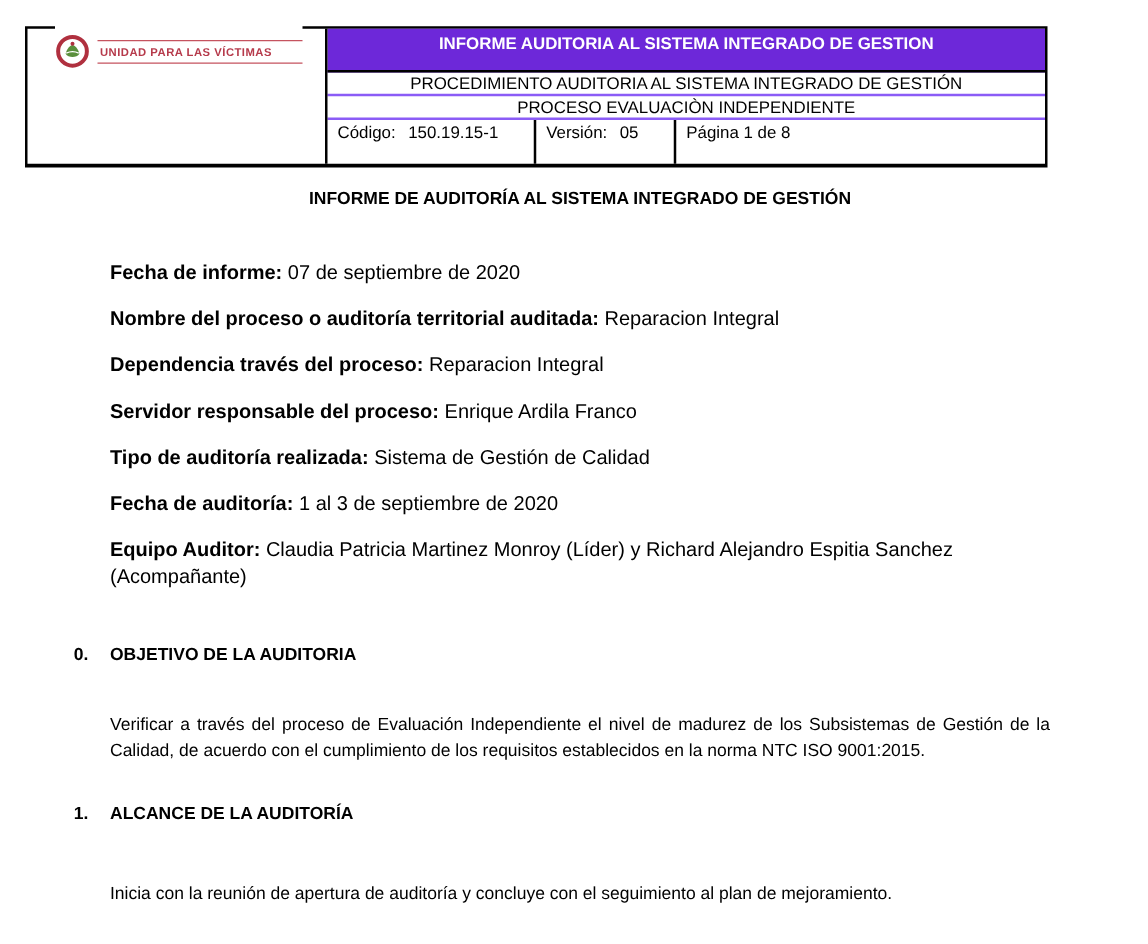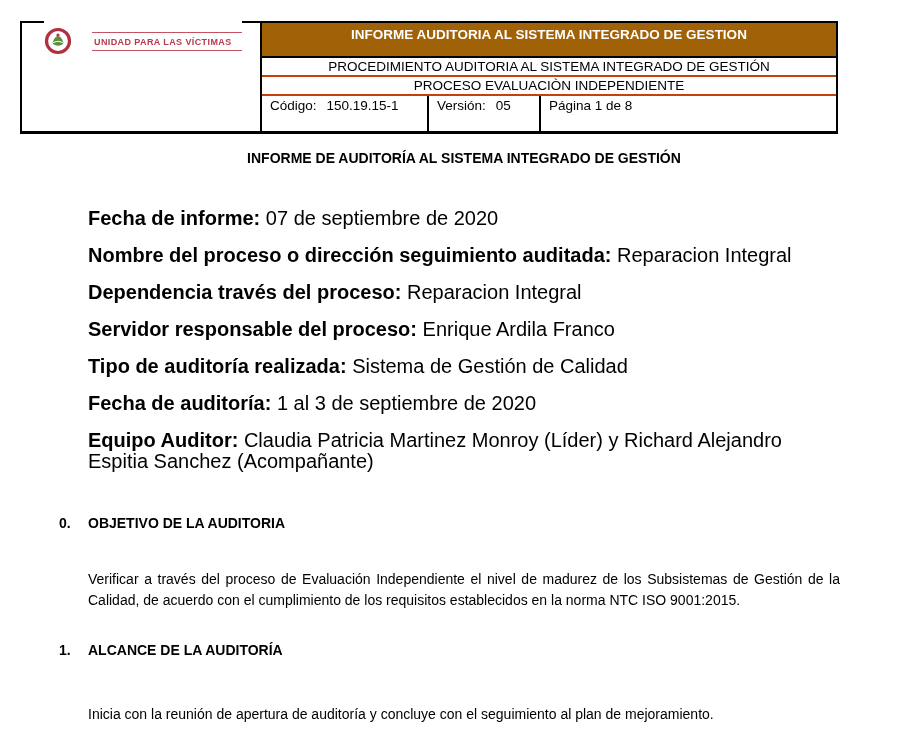--- a/index.html
+++ b/index.html
@@ -27,52 +27,52 @@
     border-right: 2px solid #000;
     position: relative;
   }
   .logo-box {
     position: absolute;
     top: -10px; left: 22px;
     width: 198px; height: 56px;
     background: #fff;
     display: flex;
     align-items: center;
-    gap: 20px;
+    gap: 6px;
     z-index: 2;
   }
   .emblem { flex: 0 0 auto; }
   .brand-wrap {
     border-top: 1px solid #c5535f;
     border-bottom: 1px solid #c5535f;
     padding: 4px 2px 3px 2px;
     flex: 1;
   }
   .brand-name {
     color: #b63a4b;
     font-weight: bold;
     font-size: 9px;
     letter-spacing: 0.4px;
     white-space: nowrap;
   }
   .right-cells { flex: 1; display: flex; flex-direction: column; }
   .banner-row {
-    background: #a16207;
+    background: #6d28d9;
     color: #fff;
     font-weight: bold;
     font-size: 13.5px;
     text-align: center;
     padding: 4px 4px 14px 4px;
     border-bottom: 2px solid #000;
   }
   .mid-row {
     font-size: 13.5px;
     text-align: center;
     padding: 1px 2px;
-    border-bottom: 2px solid #c2410c;
+    border-bottom: 2px solid #8b5cf6;
   }
   .meta-row { display: flex; height: 35px; font-size: 13.5px; }
   .meta-cell { padding: 2px 0 16px 8px; white-space: nowrap; }
   .meta-cell .gap-wide { display: inline-block; width: 10px; }
   .meta-cell .gap { display: inline-block; width: 4px; }
   .mc-1 { width: 167px; border-right: 2px solid #000; }
   .mc-2 { width: 112px; border-right: 2px solid #000; }
   .mc-3 { width: 161px; border-right: 2px solid #000; }
   .mc-4 { flex: 1; }
 
@@ -82,21 +82,21 @@
     left: 88px; top: 150px;
     width: 752px;
   }
   .doc-title {
     text-align: center;
     font-weight: bold;
     font-size: 14px;
     margin-bottom: 42px;
   }
   .field {
-    font-size: 20px;
+    font-size: 16px;
     line-height: 21px;
     margin-bottom: 16px;
   }
   .field b { font-weight: bold; }
   .sec-head {
     display: flex;
     font-weight: bold;
     font-size: 14px;
     line-height: 21px;
     margin-left: -29px;
@@ -148,21 +148,21 @@
 </div>
 
 <div class="doc-body">
   <div class="doc-title">INFORME DE AUDITORÍA AL SISTEMA INTEGRADO DE GESTIÓN</div>
 
   <p class="field">
     <b>Fecha de informe:</b>
     <span>07 de septiembre de 2020</span>
   </p>
   <p class="field">
-    <b>Nombre del proceso o dirección seguimiento auditada:</b>
+    <b>Nombre del proceso o auditoría territorial auditada:</b>
     <span>Reparacion Integral</span>
   </p>
   <p class="field">
     <b>Dependencia través del proceso:</b>
     <span>Reparacion Integral</span>
   </p>
   <p class="field">
     <b>Servidor responsable del proceso:</b>
     <span>Enrique Ardila Franco</span>
   </p>

